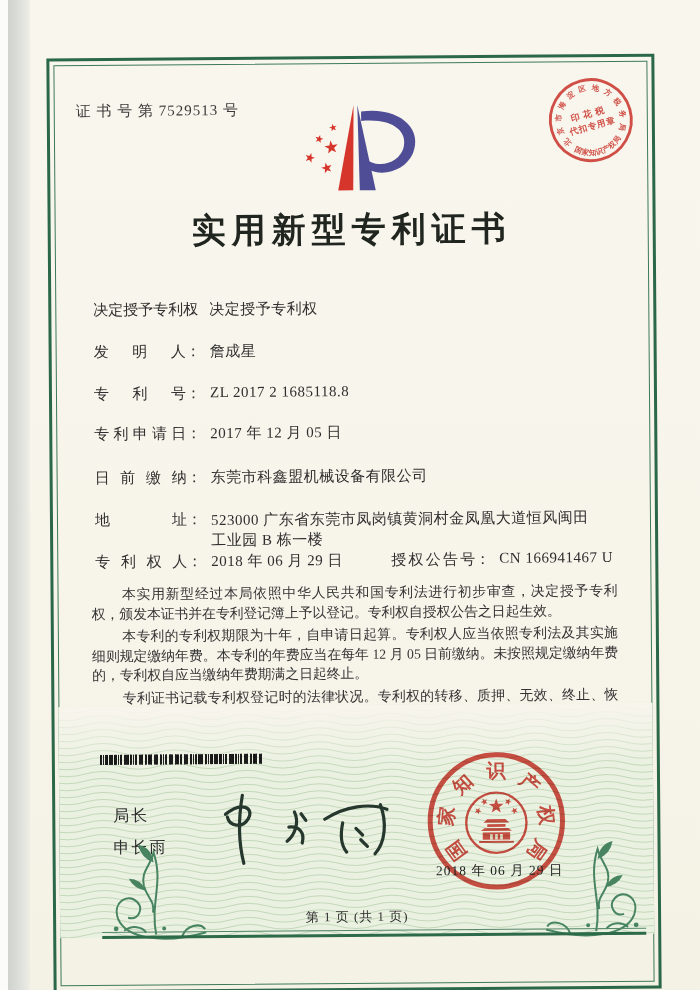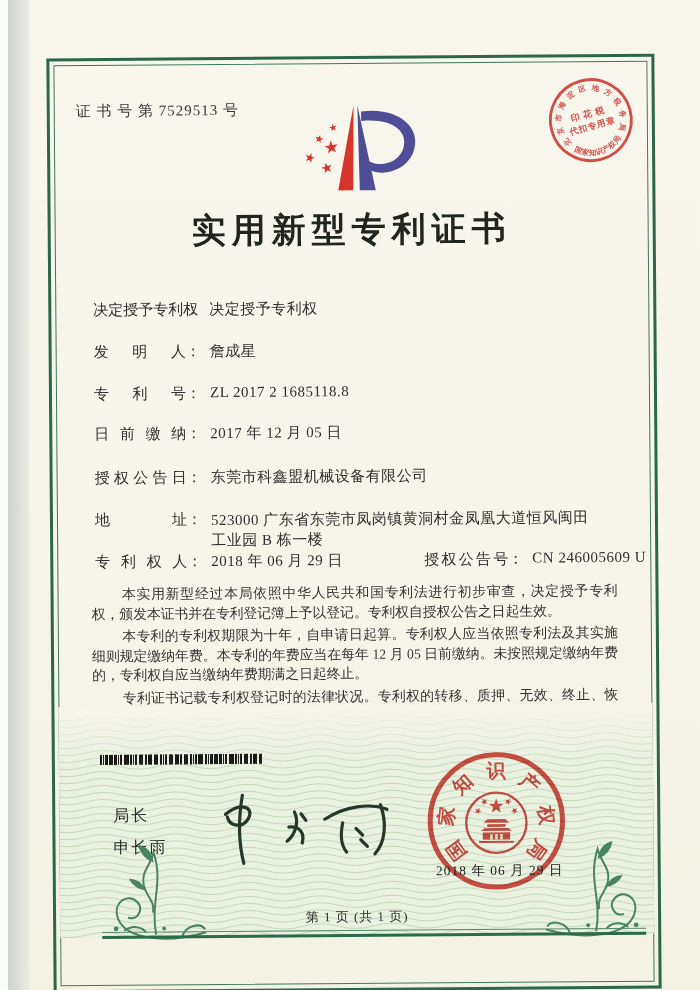--- a/index.html
+++ b/index.html
@@ -37,21 +37,21 @@
 
   .fields{position:absolute;left:42px;top:0;width:540px;font-size:15px;color:#2f2f2f;}
   .frow{position:absolute;white-space:nowrap;}
   .flabel{display:inline-block;width:92px;text-align:justify;text-align-last:justify;vertical-align:top;}
   .fcolon{display:inline-block;vertical-align:top;}
   .fvalue{display:inline-block;margin-left:9px;vertical-align:top;letter-spacing:.5px;}
   .fvalue.wrap{white-space:normal;width:392px;line-height:20px;}
   .r1{top:240px;} .r2{top:282px;} .r3{top:324px;} .r4{top:364px;}
   .r5{top:408px;} .r6{top:450px;} .r7{top:492px;}
   .pair2{position:absolute;left:296px;top:0;white-space:nowrap;}
-  .flabel.narrow{width:84px;margin-left:33px;}
+  .flabel.narrow{width:84px;}
 
   .paragraphs{position:absolute;left:38px;top:524px;width:526px;
     font-size:13.8px;line-height:19.6px;color:#333;text-align:justify;}
   .paragraphs p{margin:0 0 3px 0;text-indent:2.2em;}
 
   
   .band{position:absolute;left:4px;top:646px;width:594px;height:231px;background:#eaf1e1;overflow:hidden;}
   .band-fade{position:absolute;left:0;top:0;width:100%;height:62px;
     background:linear-gradient(180deg,#f8f5ed 0%,rgba(248,245,237,0) 100%);}
   .band-line{position:absolute;left:46px;top:875px;width:544px;height:3px;background:#2d6a4a;}
@@ -120,32 +120,32 @@
     <div class="frow r1">
       <span class="flabel">决定授予专利权</span><span class="fcolon">：</span><span class="fvalue">决定授予专利权</span>
     </div>
     <div class="frow r2">
       <span class="flabel">发明人</span><span class="fcolon">：</span><span class="fvalue">詹成星</span>
     </div>
     <div class="frow r3">
       <span class="flabel">专利号</span><span class="fcolon">：</span><span class="fvalue">ZL 2017 2 1685118.8</span>
     </div>
     <div class="frow r4">
-      <span class="flabel">日前缴纳</span><span class="fcolon">：</span><span class="fvalue">2017 年 12 月 05 日</span>
+      <span class="flabel">专利申请日</span><span class="fcolon">：</span><span class="fvalue">2017 年 12 月 05 日</span>
     </div>
     <div class="frow r5">
-      <span class="flabel">授权公告日</span><span class="fcolon">：</span><span class="fvalue">东莞市科鑫盟机械设备有限公司</span>
+      <span class="flabel">日前缴纳</span><span class="fcolon">：</span><span class="fvalue">东莞市科鑫盟机械设备有限公司</span>
     </div>
     <div class="frow r6">
       <span class="flabel">地址</span><span class="fcolon">：</span><span class="fvalue wrap">523000 广东省东莞市凤岗镇黄洞村金凤凰大道恒风闽田工业园 B 栋一楼</span>
     </div>
     <div class="frow r7">
       <span class="flabel">专利权人</span><span class="fcolon">：</span><span class="fvalue">2018 年 06 月 29 日</span>
       <span class="pair2">
-        <span class="flabel narrow">授权公告号</span><span class="fcolon">：</span><span class="fvalue">CN 246005609 U</span>
+        <span class="flabel narrow">授权公告号</span><span class="fcolon">：</span><span class="fvalue">CN 166941467 U</span>
       </span>
     </div>
   </div>
 
   <div class="paragraphs">
     <p>本实用新型经过本局依照中华人民共和国专利法进行初步审查，决定授予专利权，颁发本证书并在专利登记簿上予以登记。专利权自授权公告之日起生效。</p>
     <p>本专利的专利权期限为十年，自申请日起算。专利权人应当依照专利法及其实施细则规定缴纳年费。本专利的年费应当在每年 12 月 05 日前缴纳。未按照规定缴纳年费的，专利权自应当缴纳年费期满之日起终止。</p>
     <p>专利证书记载专利权登记时的法律状况。专利权的转移、质押、无效、终止、恢复和专利权人的姓名或名称、国籍、地址变更等事项记载在专利登记簿上。</p>
   </div>
 

